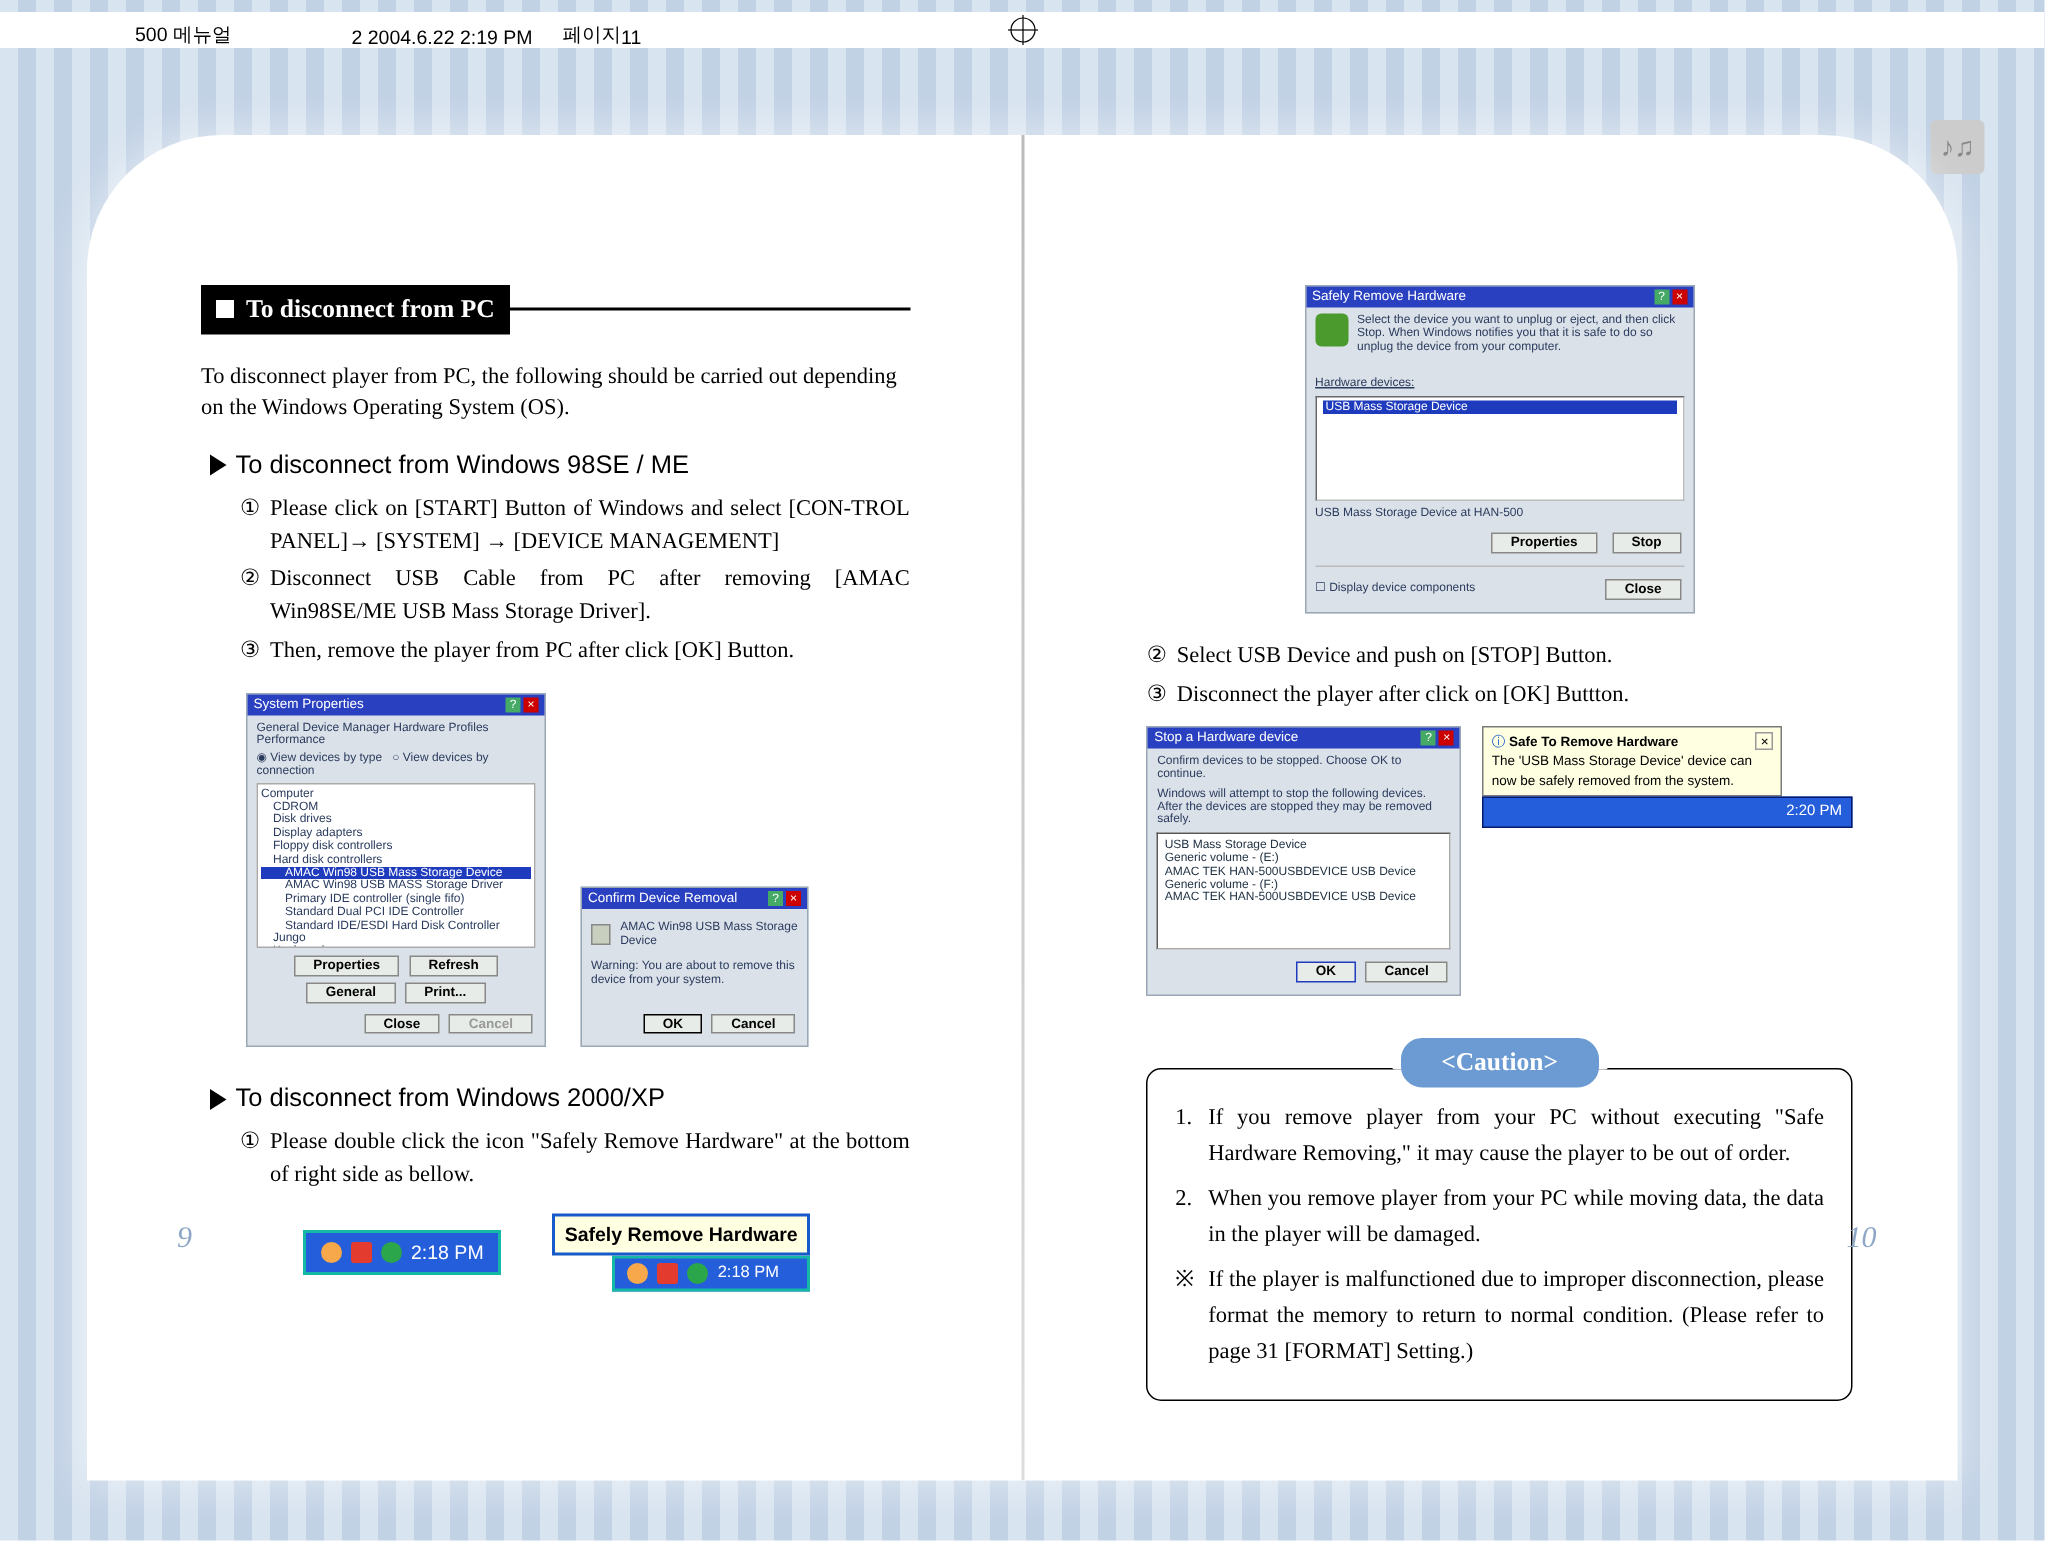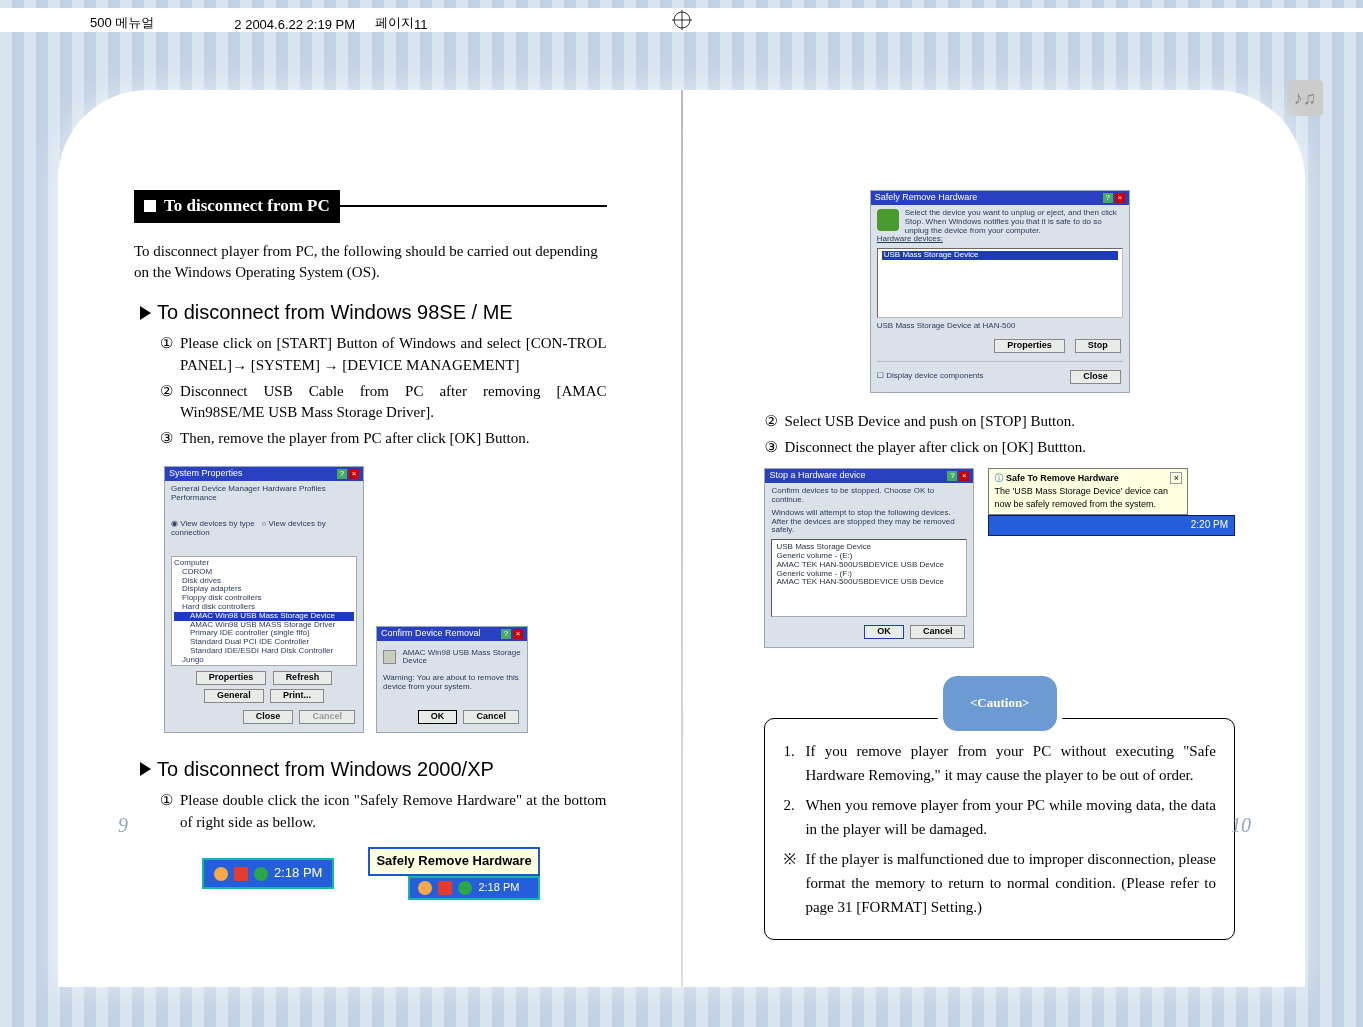--- a/index.html
+++ b/index.html
@@ -67,31 +67,31 @@
   .section-block {
     background:#000; color:#fff; font-weight:bold;
     padding:4px 10px; font-size:17px;
     display:flex; align-items:center; gap:8px;
   }
   .section-block .square { width:12px; height:12px; background:#fff; display:inline-block; border:1px solid #fff; }
   .section-rule { flex:1; height:2px; background:#000; margin-left:0; }
 
   .intro { margin-bottom:14px; }
   .sub-h {
-    font-family: Arial, sans-serif; font-size:20px;
+    font-family: Arial, sans-serif; font-size:17px;
     display:flex; align-items:center; gap:6px; margin:6px 0 6px 6px;
   }
   .sub-h .tri {
     width:0; height:0; border-left:11px solid #000; border-top:7px solid transparent; border-bottom:7px solid transparent;
   }
   .steps { margin-left: 26px; }
   .step { display:flex; gap:4px; margin-bottom:4px; text-align:justify; }
   .step .marker { flex:0 0 16px; }
 
-  .shots { display:flex; gap:12px; margin:16px 0 22px 30px; }
+  .shots { display:flex; gap:23px; margin:16px 0 22px 30px; }
   .shot {
     border:1px solid #9aa7b5; background:#dbe1e8; font-size:8px; color:#2a3b5e;
     font-family:Arial,sans-serif; position:relative; line-height:1.1;
   }
   .shot .titlebar {
     background:#2940c0; color:#fff; padding:2px 4px; font-size:9px;
     display:flex; justify-content:space-between;
   }
   .shot .titlebar .winctl { display:flex; gap:2px; }
   .shot .titlebar .winctl span { width:10px; height:10px; background:#c00; display:inline-block; font-size:8px; text-align:center; line-height:10px;}
@@ -141,22 +141,22 @@
     background:#245edb; color:#fff; font-family:Arial,sans-serif; font-size:10px;
     padding:2px 6px; border:1px solid #071a6b; display:flex; gap:4px; align-items:center;
     justify-content:flex-end;
   }
 
   .caution-wrap { margin-top:28px; }
   .caution-tag {
     display:flex; justify-content:center; position:relative; z-index:2;
   }
   .caution-pill {
-    background:#6b9bd2; color:#fff; font-weight:bold; font-size:13px;
-    padding:17px 26px; border-radius:14px;
+    background:#6b9bd2; color:#fff; font-weight:bold; font-size:17px;
+    padding:3px 26px; border-radius:14px;
     box-shadow: -18px 0 0 -12px #fff, 18px 0 0 -12px #fff;
     border:1px solid #6b9bd2;
     font-family:"Times New Roman",serif;
   }
   .caution-box {
     border:1.5px solid #000; border-radius:10px;
     margin-top:-13px; padding:20px 18px 14px 18px;
     font-size:15px; line-height:1.6; text-align:justify;
   }
   .caution-box .item { display:flex; gap:6px; margin-bottom:6px; }
@@ -223,21 +223,21 @@
       <div class="shot" style="width:200px">
         <div class="titlebar">
             <span>System Properties</span>
             <span class="winctl">
               <span class="q">?</span>
               <span>×</span>
             </span>
           </div>
         <div class="body">
           <div class="smalltext">General   Device Manager   Hardware Profiles   Performance</div>
-          <div class="smalltext" style="margin:18px 0">◉ <span>View devices by type</span>&nbsp;&nbsp;&nbsp;○ <span>View devices by connection</span></div>
+          <div class="smalltext" style="margin:3px 0">◉ <span>View devices by type</span>&nbsp;&nbsp;&nbsp;○ <span>View devices by connection</span></div>
           <div class="tree">
             <div>Computer</div>
             <div style="padding-left:8px">CDROM</div>
             <div style="padding-left:8px">Disk drives</div>
             <div style="padding-left:8px">Display adapters</div>
             <div style="padding-left:8px">Floppy disk controllers</div>
             <div style="padding-left:8px">Hard disk controllers</div>
             <div style="padding-left:16px" class="highlight-row">AMAC Win98 USB Mass Storage Device</div>
             <div style="padding-left:16px">AMAC Win98 USB MASS Storage Driver</div>
             <div style="padding-left:16px">Primary IDE controller (single fifo)</div>
@@ -321,21 +321,21 @@
             <span class="winctl">
               <span class="q">?</span>
               <span>×</span>
             </span>
           </div>
         <div class="body">
           <div style="display:flex;gap:6px">
             <span style="width:22px;height:22px;background:#4a9a2e;border-radius:4px;flex:0 0 22px"></span>
             <span class="smalltext">Select the device you want to unplug or eject, and then click Stop. When Windows notifies you that it is safe to do so unplug the device from your computer.</span>
           </div>
-          <div class="smalltext" style="margin-top:0"><u>Hardware devices:</u></div>
+          <div class="smalltext" style="margin-top:16px"><u>Hardware devices:</u></div>
           <div class="white">
             <div class="highlight-row" style="font-size:8px">USB Mass Storage Device</div>
           </div>
           <div class="smalltext">USB Mass Storage Device at HAN-500</div>
           <div class="row">
             <span class="btn">Properties</span>
             <span class="btn">Stop</span>
           </div>
           <hr style="margin:6px 0;border:none;border-top:1px solid #bbb">
           <div style="display:flex;justify-content:space-between;align-items:center">

